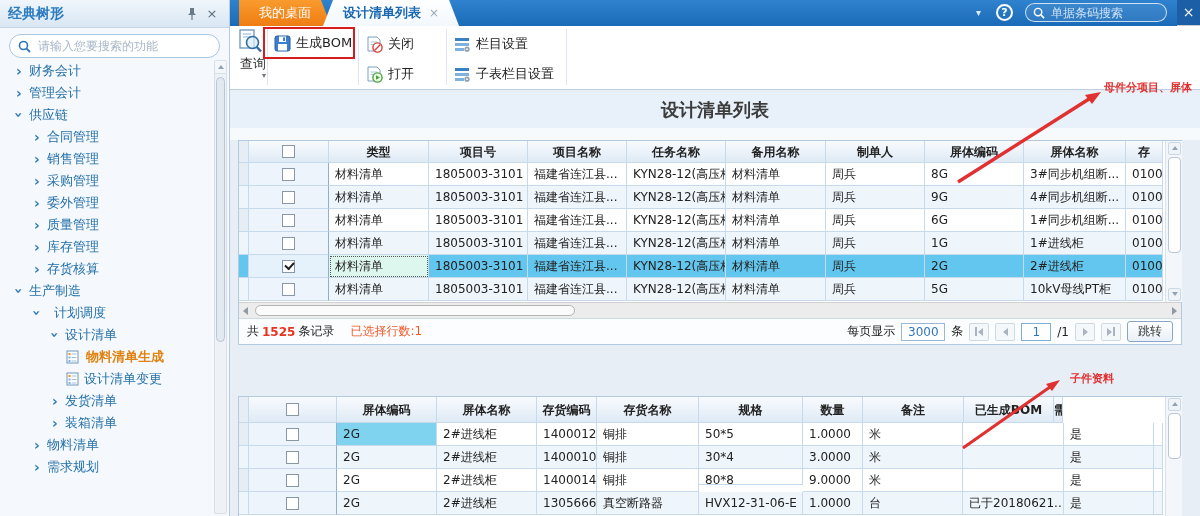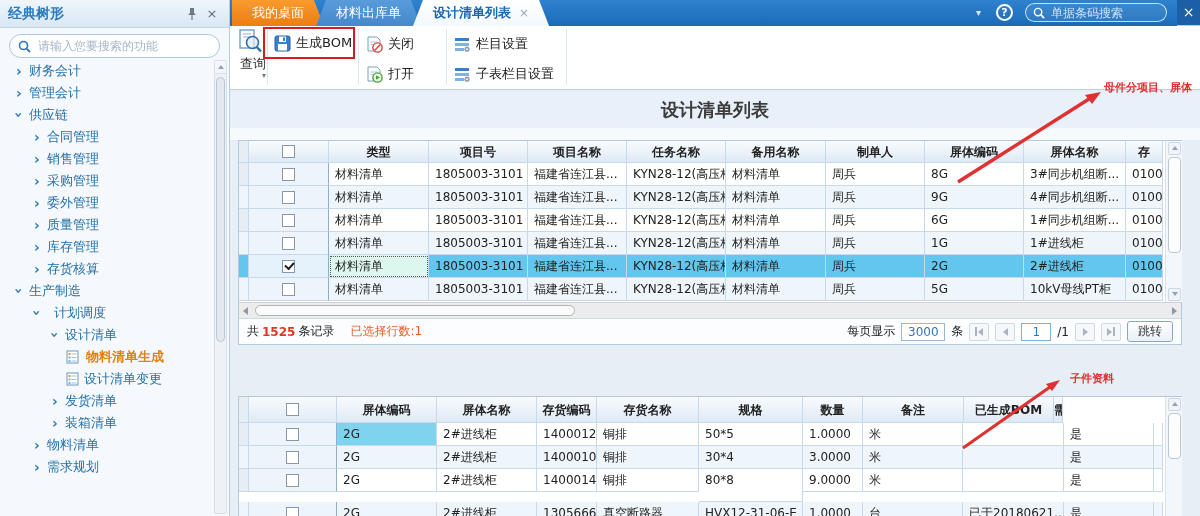--- a/index.html
+++ b/index.html
@@ -21,21 +21,21 @@
   .doc-ico{display:inline-block;width:14px;height:14px;margin-right:3px;}
   
   .sb-scroll{position:absolute;right:2px;top:60px;bottom:2px;width:13px;background:#eef2f7;border:1px solid #d7dfe8;border-radius:2px;}
   .sb-scroll .sc-up{height:13px;border-bottom:1px solid #d7dfe8;position:relative;background:#f4f7fa;}
   .sb-thumb{position:absolute;left:1px;right:1px;top:16px;height:265px;background:#e3e9f0;border:1px solid #b9c6d3;border-radius:5px;}
   .tri-up{position:absolute;left:3px;top:4px;width:0;height:0;border-left:3px solid transparent;border-right:3px solid transparent;border-bottom:4px solid #8fa3b8;}
   
   #main{position:absolute;left:230px;top:0;width:970px;height:516px;}
   
   .topbar{position:absolute;left:0;top:0;width:970px;height:26px;background:linear-gradient(#2f82cd,#1a6ab8);}
-  #tabs{position:absolute;left:2px;top:0;height:26px;display:flex;align-items:center;}
+  #tabs{position:absolute;left:9px;top:0;height:26px;display:flex;align-items:center;}
   .tab{height:26px;line-height:26px;padding:0 20px;color:#fff;font-size:13px;cursor:pointer;margin-right:-8px;clip-path:polygon(10px 0,calc(100% - 10px) 0,100% 100%,0 100%);}
   .tab.first{clip-path:polygon(0 0,calc(100% - 10px) 0,100% 100%,0 100%);}
   .tab.orange{background:linear-gradient(#f99b2e,#ee7d12);}
   .tab.blue{background:linear-gradient(#5a9cda,#4488cd);}
   .tab.active{background:linear-gradient(#ffffff,#f2f8fd);color:#1a67b2;font-weight:bold;}
   .tab .tclose{color:#9aa9b8;font-weight:normal;margin-left:8px;font-size:12px;}
   .tb-caret{position:absolute;left:746px;top:7px;color:#dcebf8;font-size:10px;cursor:pointer;}
   .tb-help{position:absolute;left:766px;top:4px;width:17px;height:17px;border:2px solid #fff;border-radius:50%;color:#fff;font-size:11px;font-weight:bold;text-align:center;line-height:14px;cursor:pointer;}
   .tb-search{position:absolute;left:795px;top:3px;width:142px;height:19px;border:1px solid rgba(255,255,255,.75);border-radius:10px;display:flex;align-items:center;padding:0 7px;background:rgba(255,255,255,.08);}
   .tb-search input{border:none;outline:none;background:transparent;color:#fff;font-size:12px;flex:1;margin-left:4px;font-family:inherit;}
@@ -227,21 +227,20 @@
         <span class="tri-up"></span>
       </div>
     <div class="sb-thumb"></div>
   </div>
 </div>
 
 <div id="main">
   <div class="topbar">
     <div id="tabs">
         <div class="tab orange first"><span>我的桌面</span></div>
-        <div class="tab blue"><span>材料出库单</span></div>
         <div class="tab active"><span>设计清单列表</span><span class="tclose">×</span></div>
       </div>
     <span class="tb-caret">▾</span>
     <span class="tb-help">?</span>
     <div class="tb-search">
       <span>
         <svg width="12" height="12" viewBox="0 0 13 13">
             <circle cx="5.5" cy="5.5" r="4" fill="none" stroke="#fff" stroke-width="1.6"></circle>
             <line x1="8.6" y1="8.6" x2="12" y2="12" stroke="#fff" stroke-width="1.8"></line>
           </svg>
@@ -531,21 +530,21 @@
         </div>
         <div class="tr">
           <div class="td gut" style="width: 10px; height: 23px; line-height: 22px;"></div>
           <div class="td cbcell" style="width: 88px; height: 23px; line-height: 22px;">
             <span class="cb"></span>
           </div>
           <div class="td" style="width: 100px; height: 23px; line-height: 22px;">2G</div>
           <div class="td" style="width: 100px; height: 23px; line-height: 22px;">2#进线柜</div>
           <div class="td" style="width: 60px; height: 23px; line-height: 22px;">14000145</div>
           <div class="td" style="width: 102px; height: 23px; line-height: 22px;">铜排</div>
-          <div class="td" style="width: 104px; height: 33px; line-height: 22px;">80*8</div>
+          <div class="td" style="width: 104px; height: 16px; line-height: 22px;">80*8</div>
           <div class="td" style="width: 60px; height: 23px; line-height: 22px;">9.0000</div>
           <div class="td" style="width: 100px; height: 23px; line-height: 22px;">米</div>
           <div class="td" style="width: 101px; height: 23px; line-height: 22px;"></div>
           <div class="td" style="width: 90px; height: 23px; line-height: 22px;">是</div>
           <div class="td" style="width: 9px; height: 23px; line-height: 22px;"></div>
         </div>
         <div class="tr even">
           <div class="td gut" style="width: 10px; height: 23px; line-height: 22px;"></div>
           <div class="td cbcell" style="width: 88px; height: 23px; line-height: 22px;">
             <span class="cb"></span>

